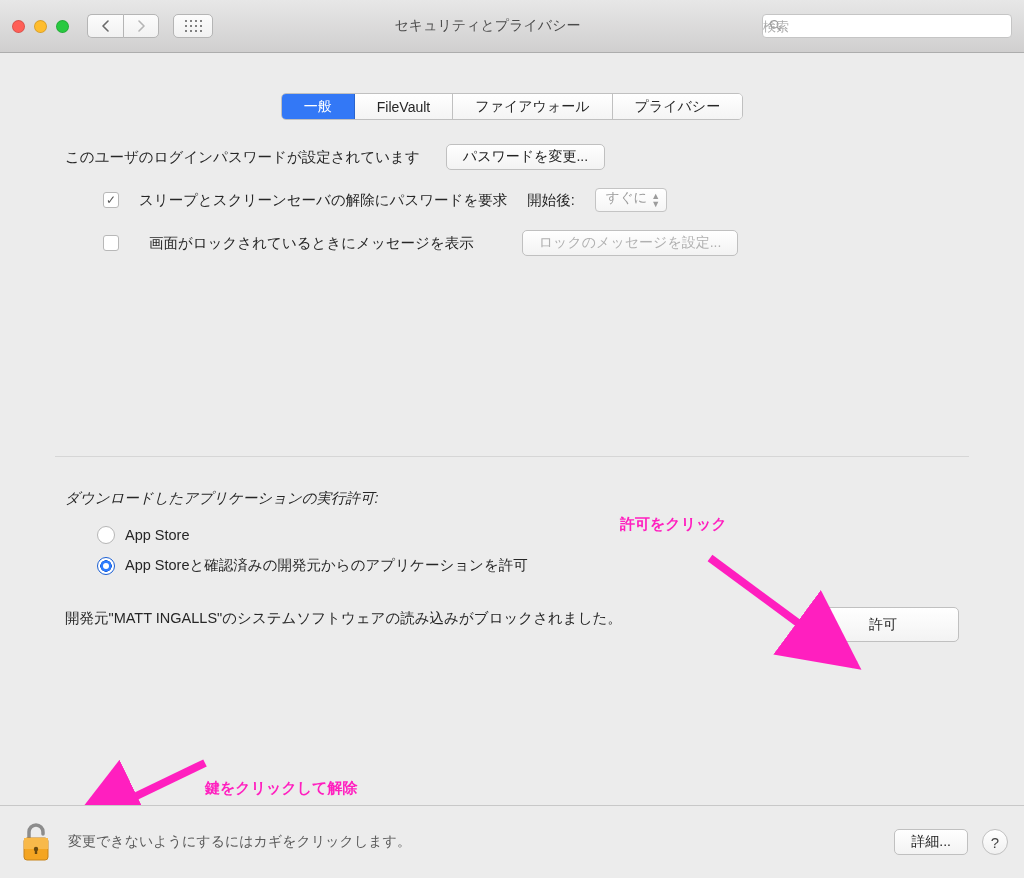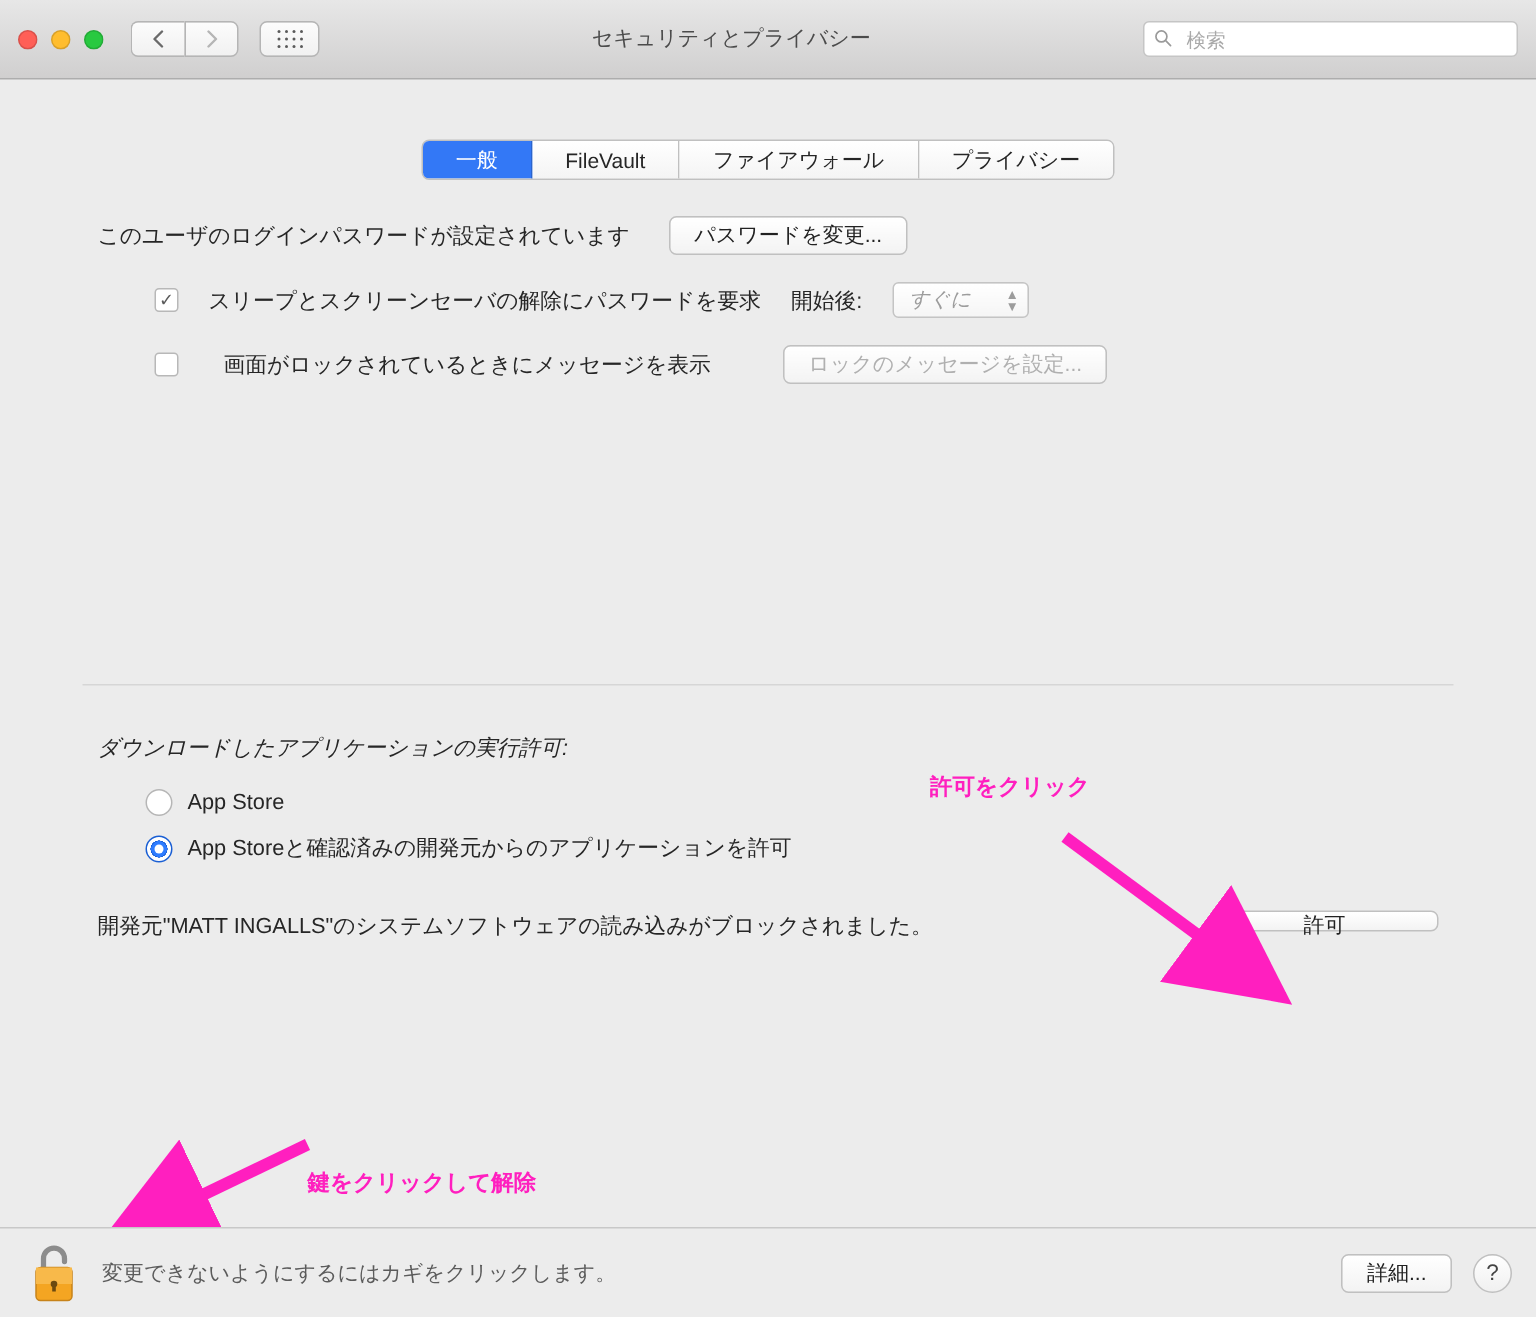--- a/index.html
+++ b/index.html
@@ -25,21 +25,21 @@
     }
     .nav-btns .tb-btn:first-child { border-radius: 5px 0 0 5px; border-right: none; }
     .nav-btns .tb-btn:last-child { border-radius: 0 5px 5px 0; }
     .apps-btn { margin-left: 4px; width: 40px; }
     .dots-grid { display: grid; grid-template-columns: repeat(4, 2px); grid-template-rows: repeat(3, 2px); gap: 3px; }
     .dots-grid span { width: 2px; height: 2px; background: #5a5a5a; border-radius: 50%; }
     .window-title { flex: 1; text-align: center; font-size: 14px; color: #4b4b4b; }
     .search-wrap { position: relative; width: 250px; }
     .search-input {
       width: 100%; height: 24px; border: 1px solid #c5c5c5; border-radius: 4px;
-      padding-left: 28px; font-size: 13px; color: #333; background: #fff;
+      font-size: 13px; color: #333; background: #fff;
     }
     .search-input::placeholder { color: #a9a9a9; }
     .search-icon {
       position: absolute; left: 7px; top: 5px; width: 13px; height: 13px;
     }
 
     
     .tabs-row { display: flex; justify-content: center; padding: 40px 0 24px 0; }
     .segmented { display: flex; border: 1px solid #c0c0c0; border-radius: 5px; overflow: hidden; }
     .segmented button {
@@ -57,47 +57,47 @@
     .row .label { margin-right: 14px; }
     .mac-btn {
       background: linear-gradient(#fff, #f3f3f3);
       border: 1px solid #c0c0c0; border-radius: 5px;
       height: 26px; padding: 0 16px; font-size: 14px; color: #222;
       cursor: pointer;
     }
     .mac-btn.disabled { color: #b0b0b0; }
     .sel {
       height: 24px; background: linear-gradient(#fff,#f5f5f5); border: 1px solid #c4c4c4;
-      border-radius: 4px; padding: 0 38px 0 10px; font-size: 13.5px; color: #9c9c9c;
-      position: relative; display: inline-flex; align-items: center; font-style: italic;
+      border-radius: 4px; padding: 0 19px 0 10px; font-size: 13.5px; color: #9c9c9c;
+      position: relative; display: inline-flex; 
     }
     .sel .chev { position: absolute; right: 6px; top: 3px; font-size: 9px; line-height: 8px; color: #9c9c9c; }
     .chk { width: 16px; height: 16px; border: 1px solid #b8b8b8; border-radius: 3px; background: #fff; margin-right: 10px; display: inline-flex; align-items: center; justify-content: center; flex-shrink: 0; }
     .chk.checked::after { content: "✓"; font-size: 12px; color: #5a5a5a; }
 
     .row.indent1 { padding-left: 48px; }
     .gap-small { gap: 10px; }
     .after-label { margin: 0 10px; }
 
     hr.sep { border: none; border-top: 1px solid #d6d6d6; margin: 22px 0 32px 0; }
 
     .section-title { padding-left: 10px; margin-bottom: 18px; font-style: italic; }
     .radio-group { padding-left: 42px; }
     .radio-row { display: flex; align-items: center; margin-bottom: 12px; gap: 10px; }
     .radio { width: 18px; height: 18px; border-radius: 50%; border: 1px solid #b6b6b6; background: #fff; display: inline-flex; align-items: center; justify-content: center; }
     .radio.sel-on { border-color: #2970ef; background: radial-gradient(#2e7cff 45%, #1d63db 46%, #1d63db 50%, #fff 51%); border: 1px solid #1a5fd4; }
     .radio.sel-on::after { content:''; width: 6px; height: 6px; border-radius:50%; background:#fff; }
 
     .block-row { display: flex; align-items: flex-start; justify-content: space-between; padding: 20px 10px 0 10px; gap: 24px; }
     .block-text { line-height: 1.55; max-width: 650px; }
-    .allow-btn { width: 152px; height: 14px; }
+    .allow-btn { width: 152px; height: 35px; }
 
     
     .bottom-bar {
-      position: absolute; left: 0; right: 0; bottom: 0; height: 60px;
+      position: absolute; left: 0; right: 0; bottom: 0; height: 73px;
       border-top: 1px solid #c8c8c8; background: #ececec;
       display: flex; align-items: center; padding: 0 16px;
     }
     .lock-icon { width: 40px; height: 48px; margin-right: 12px; }
     .lock-text { font-size: 14px; color: #5b5b5b; }
     .bb-spacer { flex: 1; }
     .help {
       width: 26px; height: 26px; border-radius: 50%;
       background: linear-gradient(#fff,#f0f0f0); border: 1px solid #c0c0c0;
       display: flex; align-items: center; justify-content: center; font-size: 15px; color:#444;

